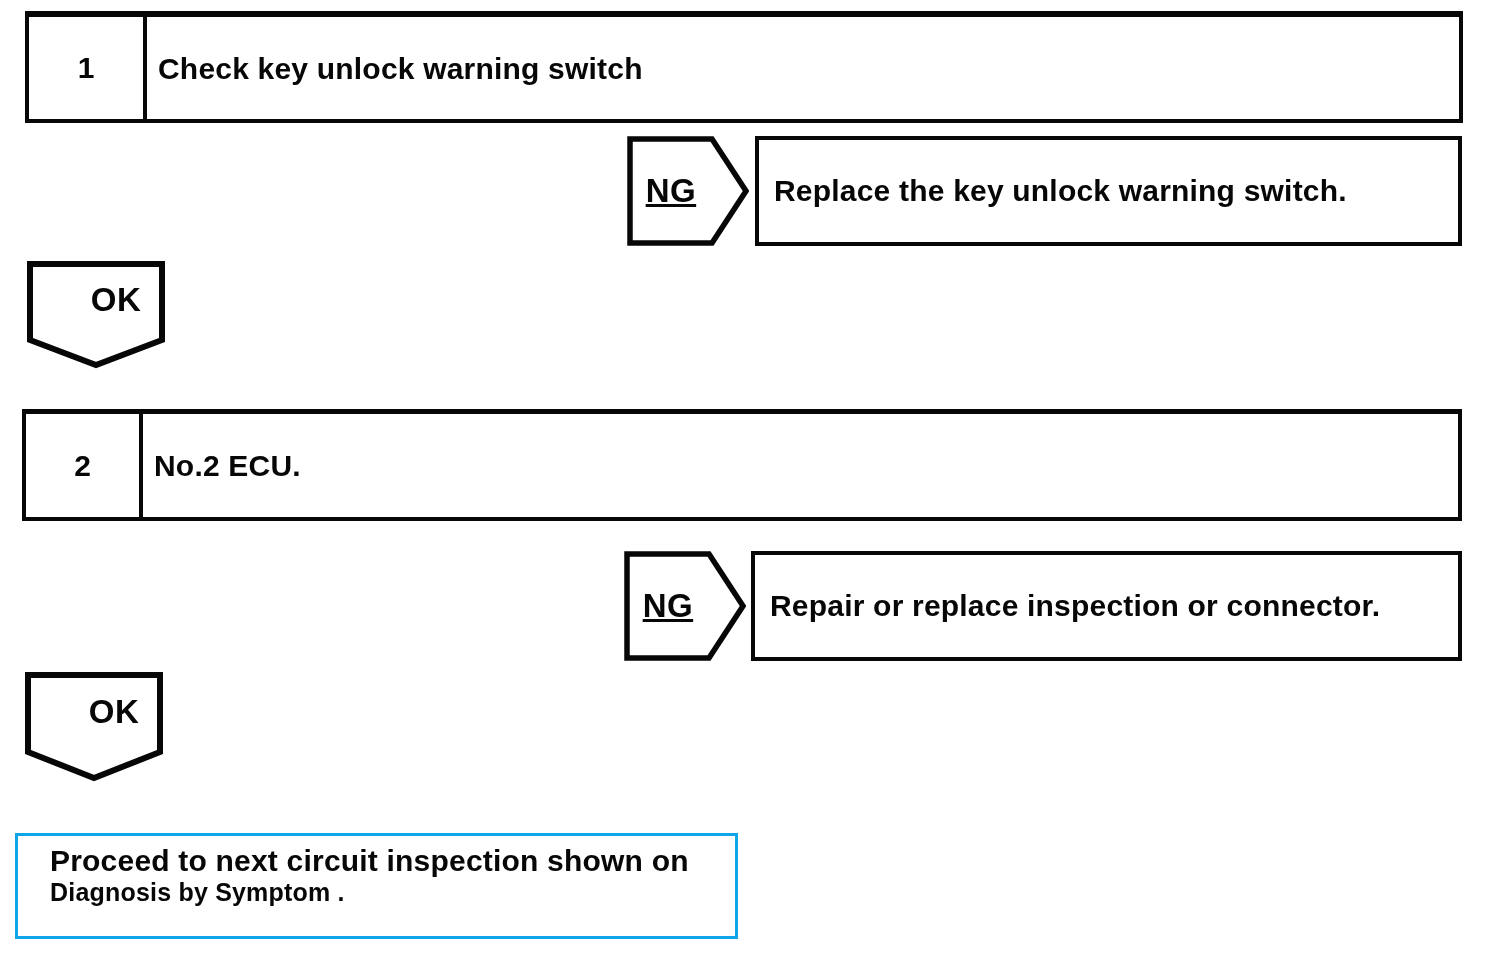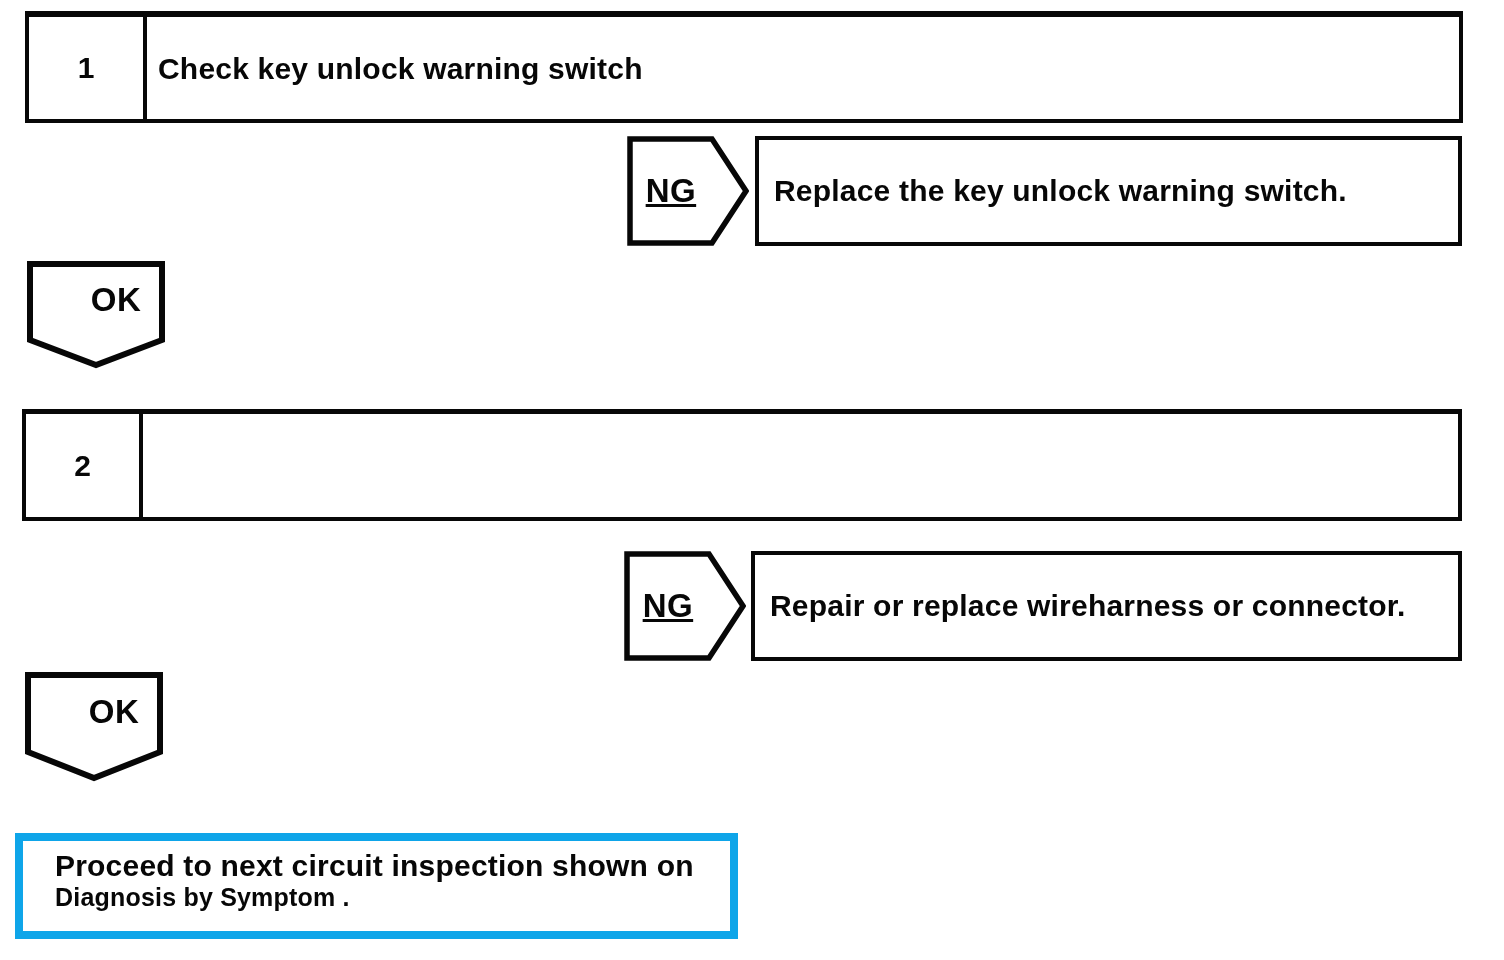--- a/index.html
+++ b/index.html
@@ -69,21 +69,21 @@
     justify-content: center;
     font-weight: bold;
     font-size: 33px;
     letter-spacing: 0.5px;
   }
   .ng-label-zone { left: 0; top: 0; width: 72%; height: 100%; text-decoration: underline; }
   .ok-label-zone { left: 0; top: 0; width: 100%; height: 72%; margin-left: 20px; }
 
   
   .final-box {
-    border: 8px solid #0ea5e9;
+    border: 3px solid #0ea5e9;
     padding: 9px 10px 0 32px;
     font-weight: bold;
     background: #ffffff;
   }
   .final-line-1 { font-size: 30px; line-height: 32px; letter-spacing: 0.2px; }
   .final-line-2 { font-size: 25px; line-height: 31px; letter-spacing: 0.2px; }
 </style>
 </head>
 <body>
 
@@ -110,32 +110,33 @@
   <div class="abs connector" style="left:27px; top:261px; width:138px; height:108px;">
     <svg viewBox="0 0 138 108">
       <polygon points="3,3 135,3 135,79 69,104 3,79" fill="#ffffff" stroke="#070707" stroke-width="6" stroke-linejoin="miter"></polygon>
     </svg>
     <div class="shape-label ok-label-zone">OK</div>
   </div>
 
   <div class="abs step-box" style="left:22px; top:409px; width:1440px; height:112px; border-top-width:5px;">
     <div class="num-cell" style="width:117px;">2</div>
     <div class="instruction-cell">
+      <div>No.2 ECU.</div>
     </div>
   </div>
 
   <div class="abs connector" style="left:624px; top:551px; width:122px; height:110px;">
     <svg viewBox="0 0 122 110">
       <polygon points="3,3 85,3 119,55 85,107 3,107" fill="#ffffff" stroke="#070707" stroke-width="5.5" stroke-linejoin="miter"></polygon>
     </svg>
     <div class="shape-label ng-label-zone">NG</div>
   </div>
 
   <div class="abs action-box" style="left:751px; top:551px; width:711px; height:110px;">
-    <div>Repair or replace wireharness or connector.</div>
+    <div>Repair or replace inspection or connector.</div>
   </div>
 
   <div class="abs connector" style="left:25px; top:672px; width:138px; height:110px;">
     <svg viewBox="0 0 138 110">
       <polygon points="3,3 135,3 135,80 69,106 3,80" fill="#ffffff" stroke="#070707" stroke-width="6" stroke-linejoin="miter"></polygon>
     </svg>
     <div class="shape-label ok-label-zone">OK</div>
   </div>
 
   <div class="abs final-box" style="left:15px; top:833px; width:723px; height:106px;">

